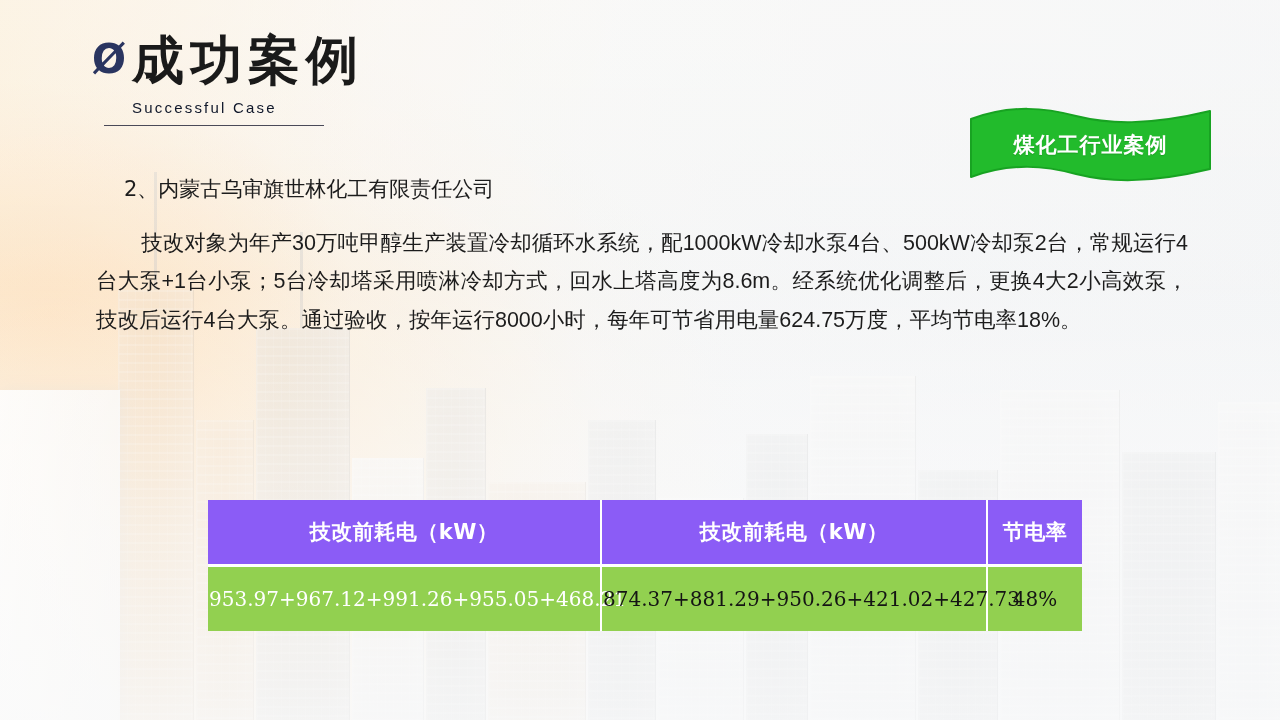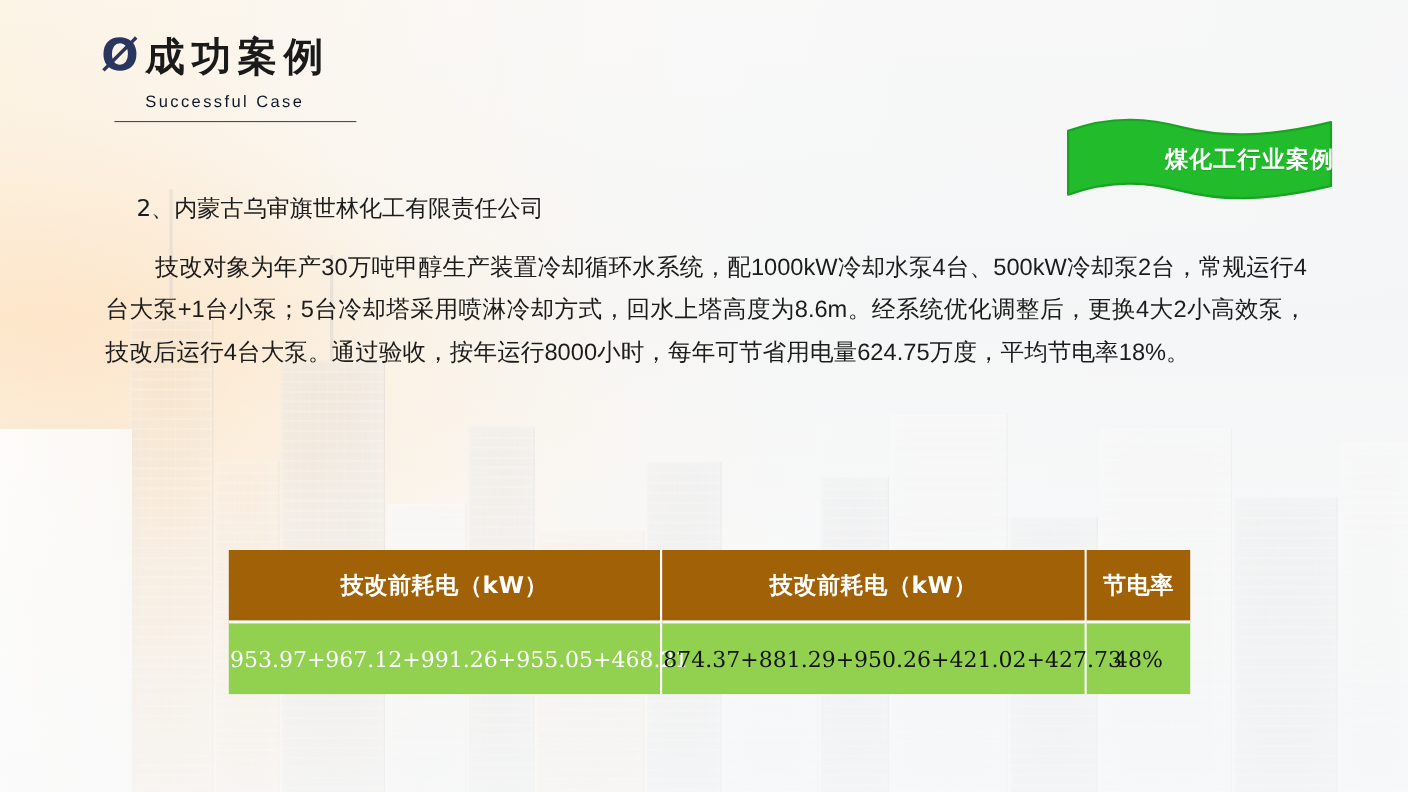--- a/index.html
+++ b/index.html
@@ -116,21 +116,21 @@
   }
   .brand-mark {
     font-size: 40px;
     line-height: 1;
     color: #2a3560;
     font-weight: 700;
     font-family: "DejaVu Sans", sans-serif;
     transform: translateY(-2px);
   }
   .title-cn {
-    font-size: 36px;
+    font-size: 52px;
     line-height: 1.06;
     font-weight: 800;
     color: #1a1a1a;
     letter-spacing: 6px;
     font-family: "DejaVu Sans", "Liberation Sans", sans-serif;
   }
   .title-en {
     margin-top: 11px;
     margin-left: 40px;
     font-size: 15px;
@@ -152,21 +152,21 @@
     left: 968px;
     top: 105px;
     width: 245px;
     height: 80px;
   }
   .banner svg { display: block; width: 100%; height: 100%; overflow: visible; }
   .banner-text {
     position: absolute;
     left: 0; right: 0;
     top: 26px;
-    text-align: right;
+    text-align: center;
     color: #ffffff;
     font-size: 21px;
     font-weight: 800;
     letter-spacing: 1px;
     font-family: "DejaVu Sans", "Liberation Sans", sans-serif;
     text-shadow: 0 1px 1px rgba(0,90,0,0.25);
     white-space: nowrap;
   }
 
   
@@ -208,21 +208,21 @@
     border-right: 2px solid #ffffff;
     border-bottom: 3px solid #ffffff;
     text-align: center;
     vertical-align: middle;
     white-space: nowrap;
   }
   .data-table th:last-child, .data-table td:last-child { border-right: none; }
   .data-table tr:last-child td { border-bottom: none; }
 
   .data-table thead th {
-    background: #a16207;
+    background: #8b5cf6;
     color: #ffffff;
     height: 62px;
     font-size: 21px;
     font-weight: 800;
     letter-spacing: 0.5px;
     font-family: "DejaVu Sans", "Liberation Sans", sans-serif;
   }
   .data-table tbody td {
     background: #92d050;
     height: 62px;

